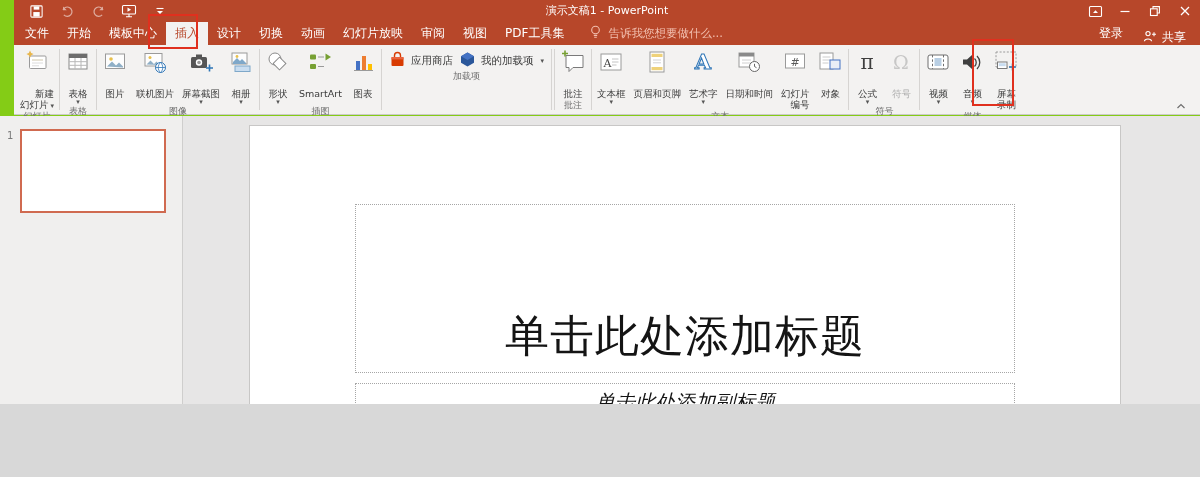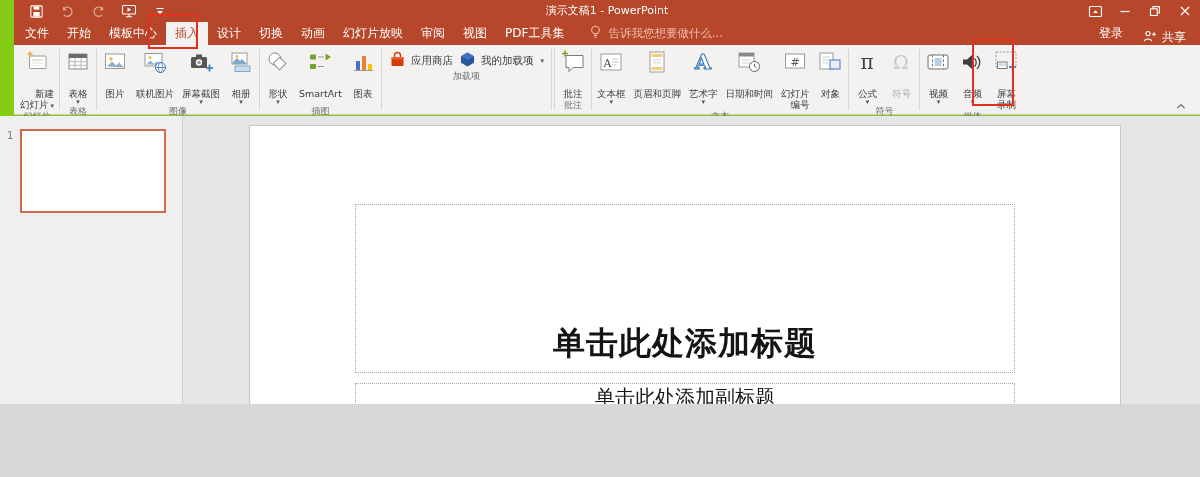--- a/index.html
+++ b/index.html
@@ -49,23 +49,23 @@
   .ric16{width:17px;height:17px;flex:none;}
   .collapse{position:absolute;right:12px;bottom:2px;width:14px;height:12px;display:flex;align-items:center;justify-content:center;}
   
   .content{position:absolute;top:116px;left:0;right:0;bottom:0;background:#E7E6E6;}
   .panel{position:absolute;left:0;top:0;width:183px;bottom:0;background:#F0EFEE;border-right:1px solid #CFCECD;}
   .thumb-num{position:absolute;left:7px;top:14px;font-size:10px;color:#7a7a7a;}
   .thumb{position:absolute;left:20px;top:13px;width:146px;height:84px;background:#fff;border:2px solid #D06A50;cursor:default;}
   .canvas{position:absolute;left:250px;top:10px;width:870px;height:440px;background:#fff;box-shadow:0 0 0 1px #C8C7C6;}
   .ph{position:absolute;border:1px dotted #A6A6A6;display:flex;justify-content:center;}
   .ph-title{left:105px;top:78px;width:660px;height:169px;align-items:flex-end;}
-  .ph-title .phtext{font-size:32px;color:#141414;letter-spacing:1px;padding-bottom:6px;white-space:nowrap;font-weight:bold;}
+  .ph-title .phtext{font-size:44px;color:#141414;letter-spacing:1px;padding-bottom:6px;white-space:nowrap;}
   .ph-sub{left:105px;top:257px;width:660px;height:210px;align-items:flex-start;}
-  .ph-sub .phtext{font-size:20px;color:#141414;white-space:nowrap;}
+  .ph-sub .phtext{font-size:20px;color:#141414;margin-top:5px;white-space:nowrap;font-style:italic;}
   
   .redbox{position:absolute;border:2px solid var(--annot);pointer-events:none;z-index:50;background:transparent;}
 </style>
 </head>
 <body>
 
 <div class="app">
 
   <div class="titlebar">
     <div class="qat">

